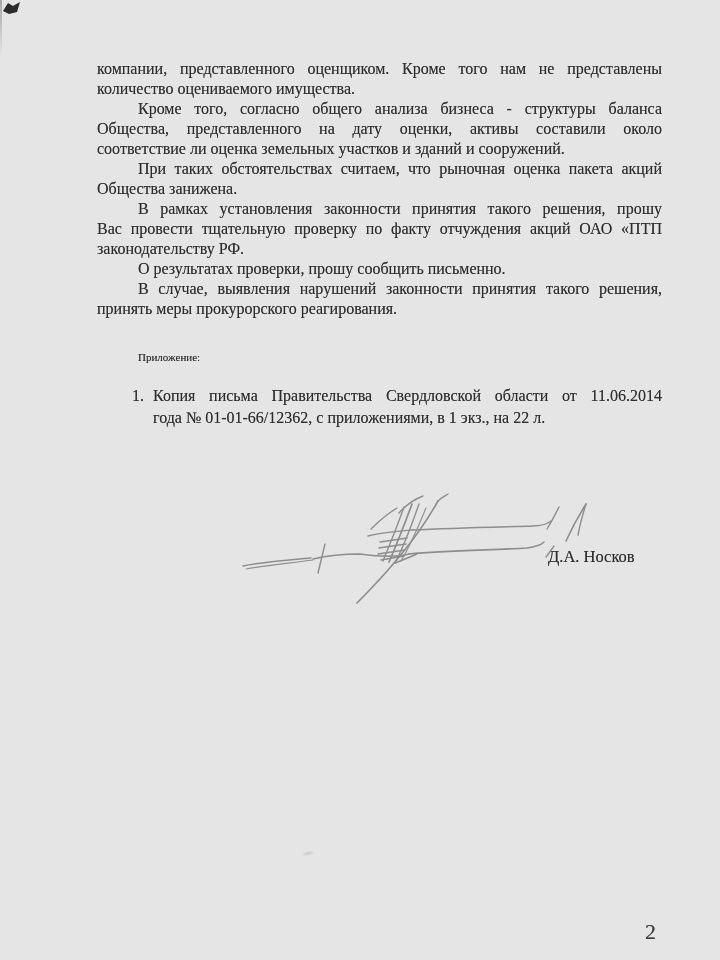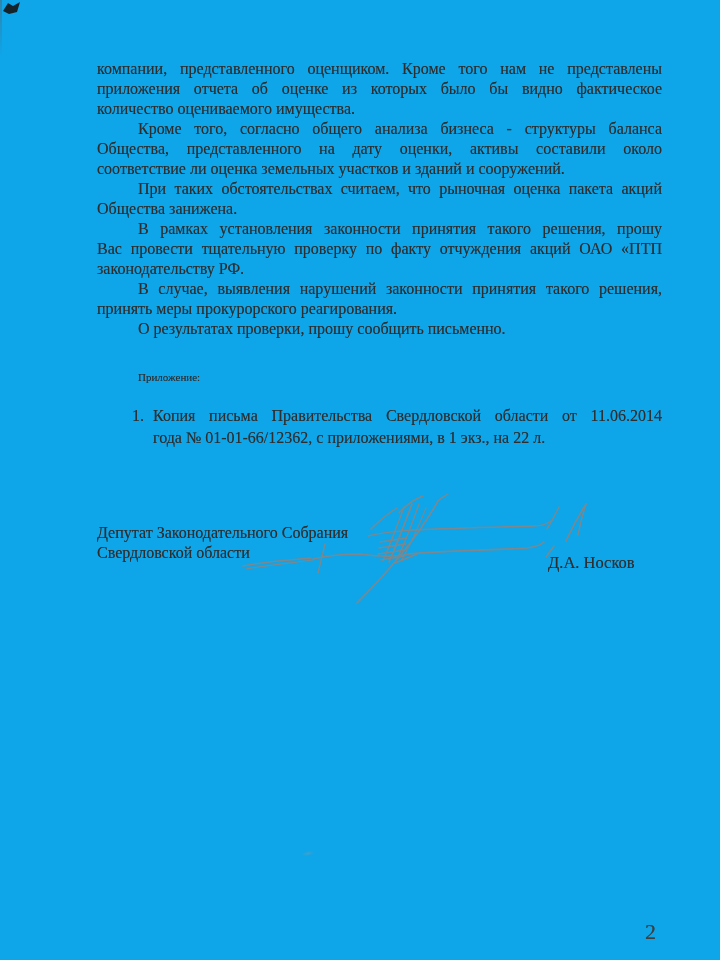--- a/index.html
+++ b/index.html
@@ -4,21 +4,21 @@
 <style>
   html,body{margin:0;padding:0;}
   body{
     width:720px;height:960px;
     background:#fcfcfc;
     font-family:"Liberation Serif","DejaVu Serif",serif;
     overflow:hidden;
   }
   .page{
     position:relative;width:720px;height:960px;
-    background:#0ea5e9;color:#2e2e2e;
+    background:#e5e5e5;color:#2e2e2e;
   }
   
   .ink{ text-shadow:0 0 .5px rgba(46,46,46,.55); }
 
   .content{
     position:absolute;left:97px;top:59px;width:565px;
     font-size:16px;line-height:20px;
   }
   .para{margin:0;}
   .tl{white-space:normal;}
@@ -35,21 +35,21 @@
     font-size:16px;line-height:22px;
   }
   .attach-num{position:absolute;left:-21px;top:0;}
 
   .sig-label{
     position:absolute;left:97px;top:523px;
     font-size:16px;line-height:19.5px;
   }
   .sig-name{
     position:absolute;left:548px;top:547px;
-    font-size:16.5px;line-height:19px;margin-top:6px;
+    font-size:16.5px;line-height:19px;
   }
   .page-number{
     position:absolute;left:645px;top:919px;
     font-size:22px;color:#3f3f3f;
   }
 
   .overlay-svg{
     position:absolute;left:0;top:0;width:720px;height:960px;
     pointer-events:none;
   }
@@ -68,61 +68,56 @@
 <body>
 
 <div class="page">
 
   <div class="edge-streak"></div>
 
   <div class="content ink">
     <div id="paragraphs">
         <div class="para">
           <div class="tl jl">компании, представленного оценщиком. Кроме того нам не представлены</div>
-          <div class="tl jl">приложения отчета об оценке из которых было бы видно фактическое</div>
           <div class="tl ll">количество оцениваемого имущества.</div>
         </div>
         <div class="para">
           <div class="tl jl fi">Кроме того, согласно общего анализа бизнеса - структуры баланса</div>
           <div class="tl jl">Общества, представленного на дату оценки, активы составили около</div>
           <div class="tl ll">соответствие ли оценка земельных участков и зданий и сооружений.</div>
         </div>
         <div class="para">
           <div class="tl jl fi">При таких обстоятельствах считаем, что рыночная оценка пакета акций</div>
           <div class="tl ll">Общества занижена.</div>
         </div>
         <div class="para">
           <div class="tl jl fi">В рамках установления законности принятия такого решения, прошу</div>
           <div class="tl jl">Вас провести тщательную проверку по факту отчуждения акций ОАО «ПТП</div>
           <div class="tl ll">законодательству РФ.</div>
         </div>
         <div class="para">
+          <div class="tl ll fi">О результатах проверки, прошу сообщить письменно.</div>
+        </div>
+        <div class="para">
           <div class="tl jl fi">В случае, выявления нарушений законности принятия такого решения,</div>
           <div class="tl ll">принять меры прокурорского реагирования.</div>
-        </div>
-        <div class="para">
-          <div class="tl ll fi">О результатах проверки, прошу сообщить письменно.</div>
         </div>
       </div>
 
     <div class="attach-heading">Приложение:</div>
 
     <div class="attach-item">
       <span class="attach-num">1.</span>
       <div id="attach-lines">
           <div class="tl jl">Копия письма Правительства Свердловской области от 11.06.2014</div>
           <div class="tl ll">года № 01-01-66/12362, с приложениями, в 1 экз., на 22 л.</div>
         </div>
     </div>
   </div>
 
-  <div class="sig-label ink">
-    <div>Депутат Законодательного Собрания</div>
-    <div>Свердловской области</div>
-  </div>
 
   <div class="sig-name ink">Д.А. Носков</div>
 
   <svg class="overlay-svg" viewBox="0 0 720 960">
     <g>
       <polygon points="3,11 8,3 13,6 20,2 17,12 9,14" fill="#161616" opacity="0.9"></polygon>
     </g>
     <g fill="none" stroke="#868686" stroke-width="1.4" stroke-linecap="round" opacity="0.92">
 
       <path d="M243,566 C262,562 288,560 311,558"></path>

